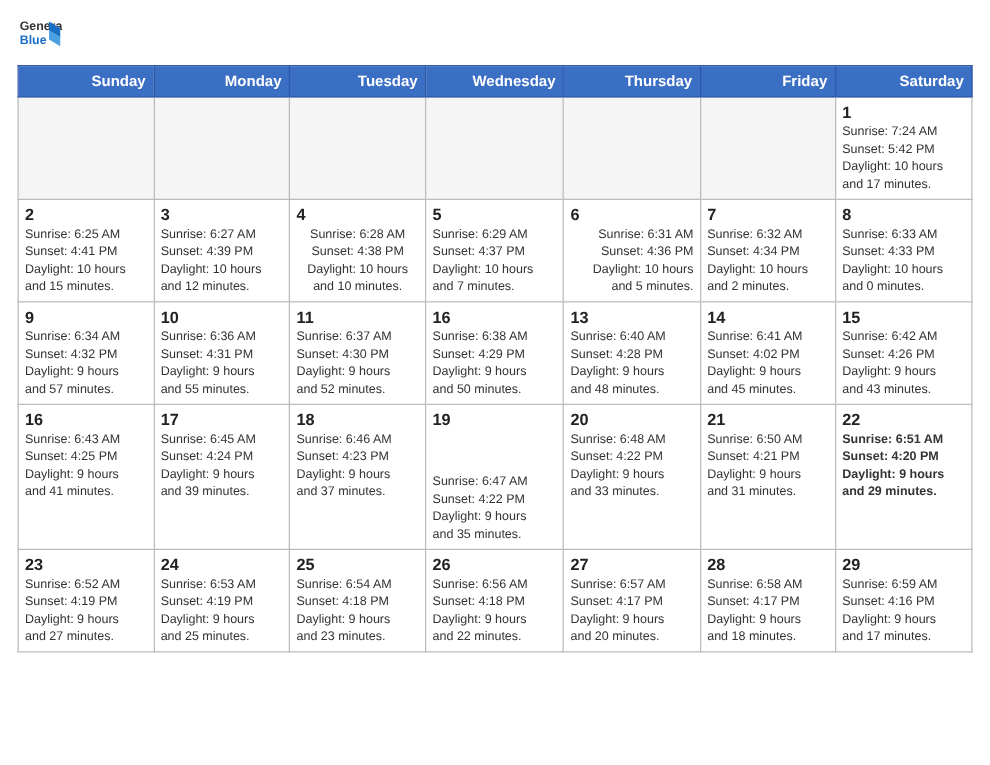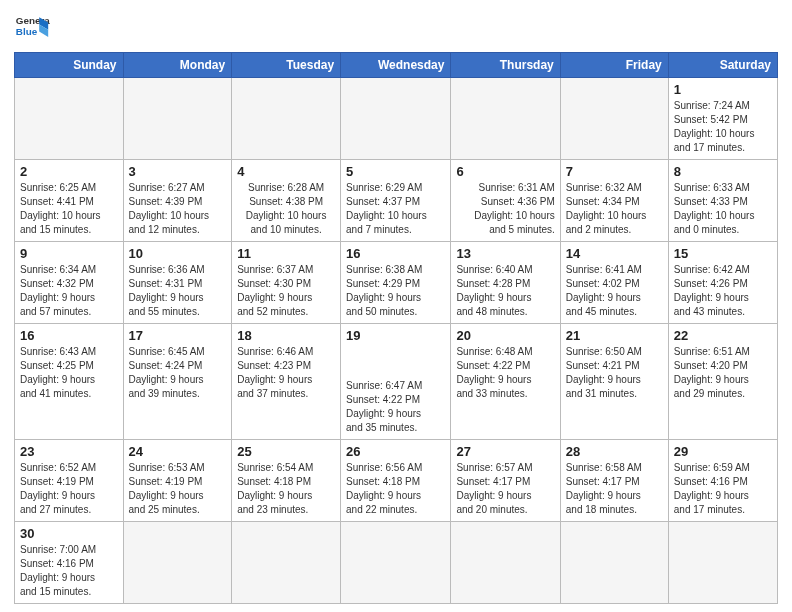--- a/index.html
+++ b/index.html
@@ -275,21 +275,21 @@
           </td>
           <td>
             <span class="day-number">21</span>
             <div class="day-info" style="white-space: pre-line;">Sunrise: 6:50 AM
 Sunset: 4:21 PM
 Daylight: 9 hours
 and 31 minutes.</div>
           </td>
           <td>
             <span class="day-number">22</span>
-            <div class="day-info" style="white-space: pre-line;">Sunrise: 6:51 AM
+            <div class="day-info" style="white-space: pre-line; font-weight: bold;">Sunrise: 6:51 AM
 Sunset: 4:20 PM
 Daylight: 9 hours
 and 29 minutes.</div>
           </td>
         </tr>
         <tr>
           <td>
             <span class="day-number">23</span>
             <div class="day-info" style="white-space: pre-line;">Sunrise: 6:52 AM
 Sunset: 4:19 PM
@@ -331,31 +331,16 @@
 Daylight: 9 hours
 and 18 minutes.</div>
           </td>
           <td>
             <span class="day-number">29</span>
             <div class="day-info" style="white-space: pre-line;">Sunrise: 6:59 AM
 Sunset: 4:16 PM
 Daylight: 9 hours
 and 17 minutes.</div>
           </td>
-        </tr>
-        <tr class="last-row">
-          <td class="has-data">
-            <span class="day-number">30</span>
-            <div class="day-info" style="white-space: pre-line;">Sunrise: 7:00 AM
-Sunset: 4:16 PM
-Daylight: 9 hours
-and 15 minutes.</div>
-          </td>
-          <td class="empty"></td>
-          <td class="empty"></td>
-          <td class="empty"></td>
-          <td class="empty"></td>
-          <td class="empty"></td>
-          <td class="empty"></td>
         </tr>
       </tbody>
   </table>
 </div>
 
 </body></html>

